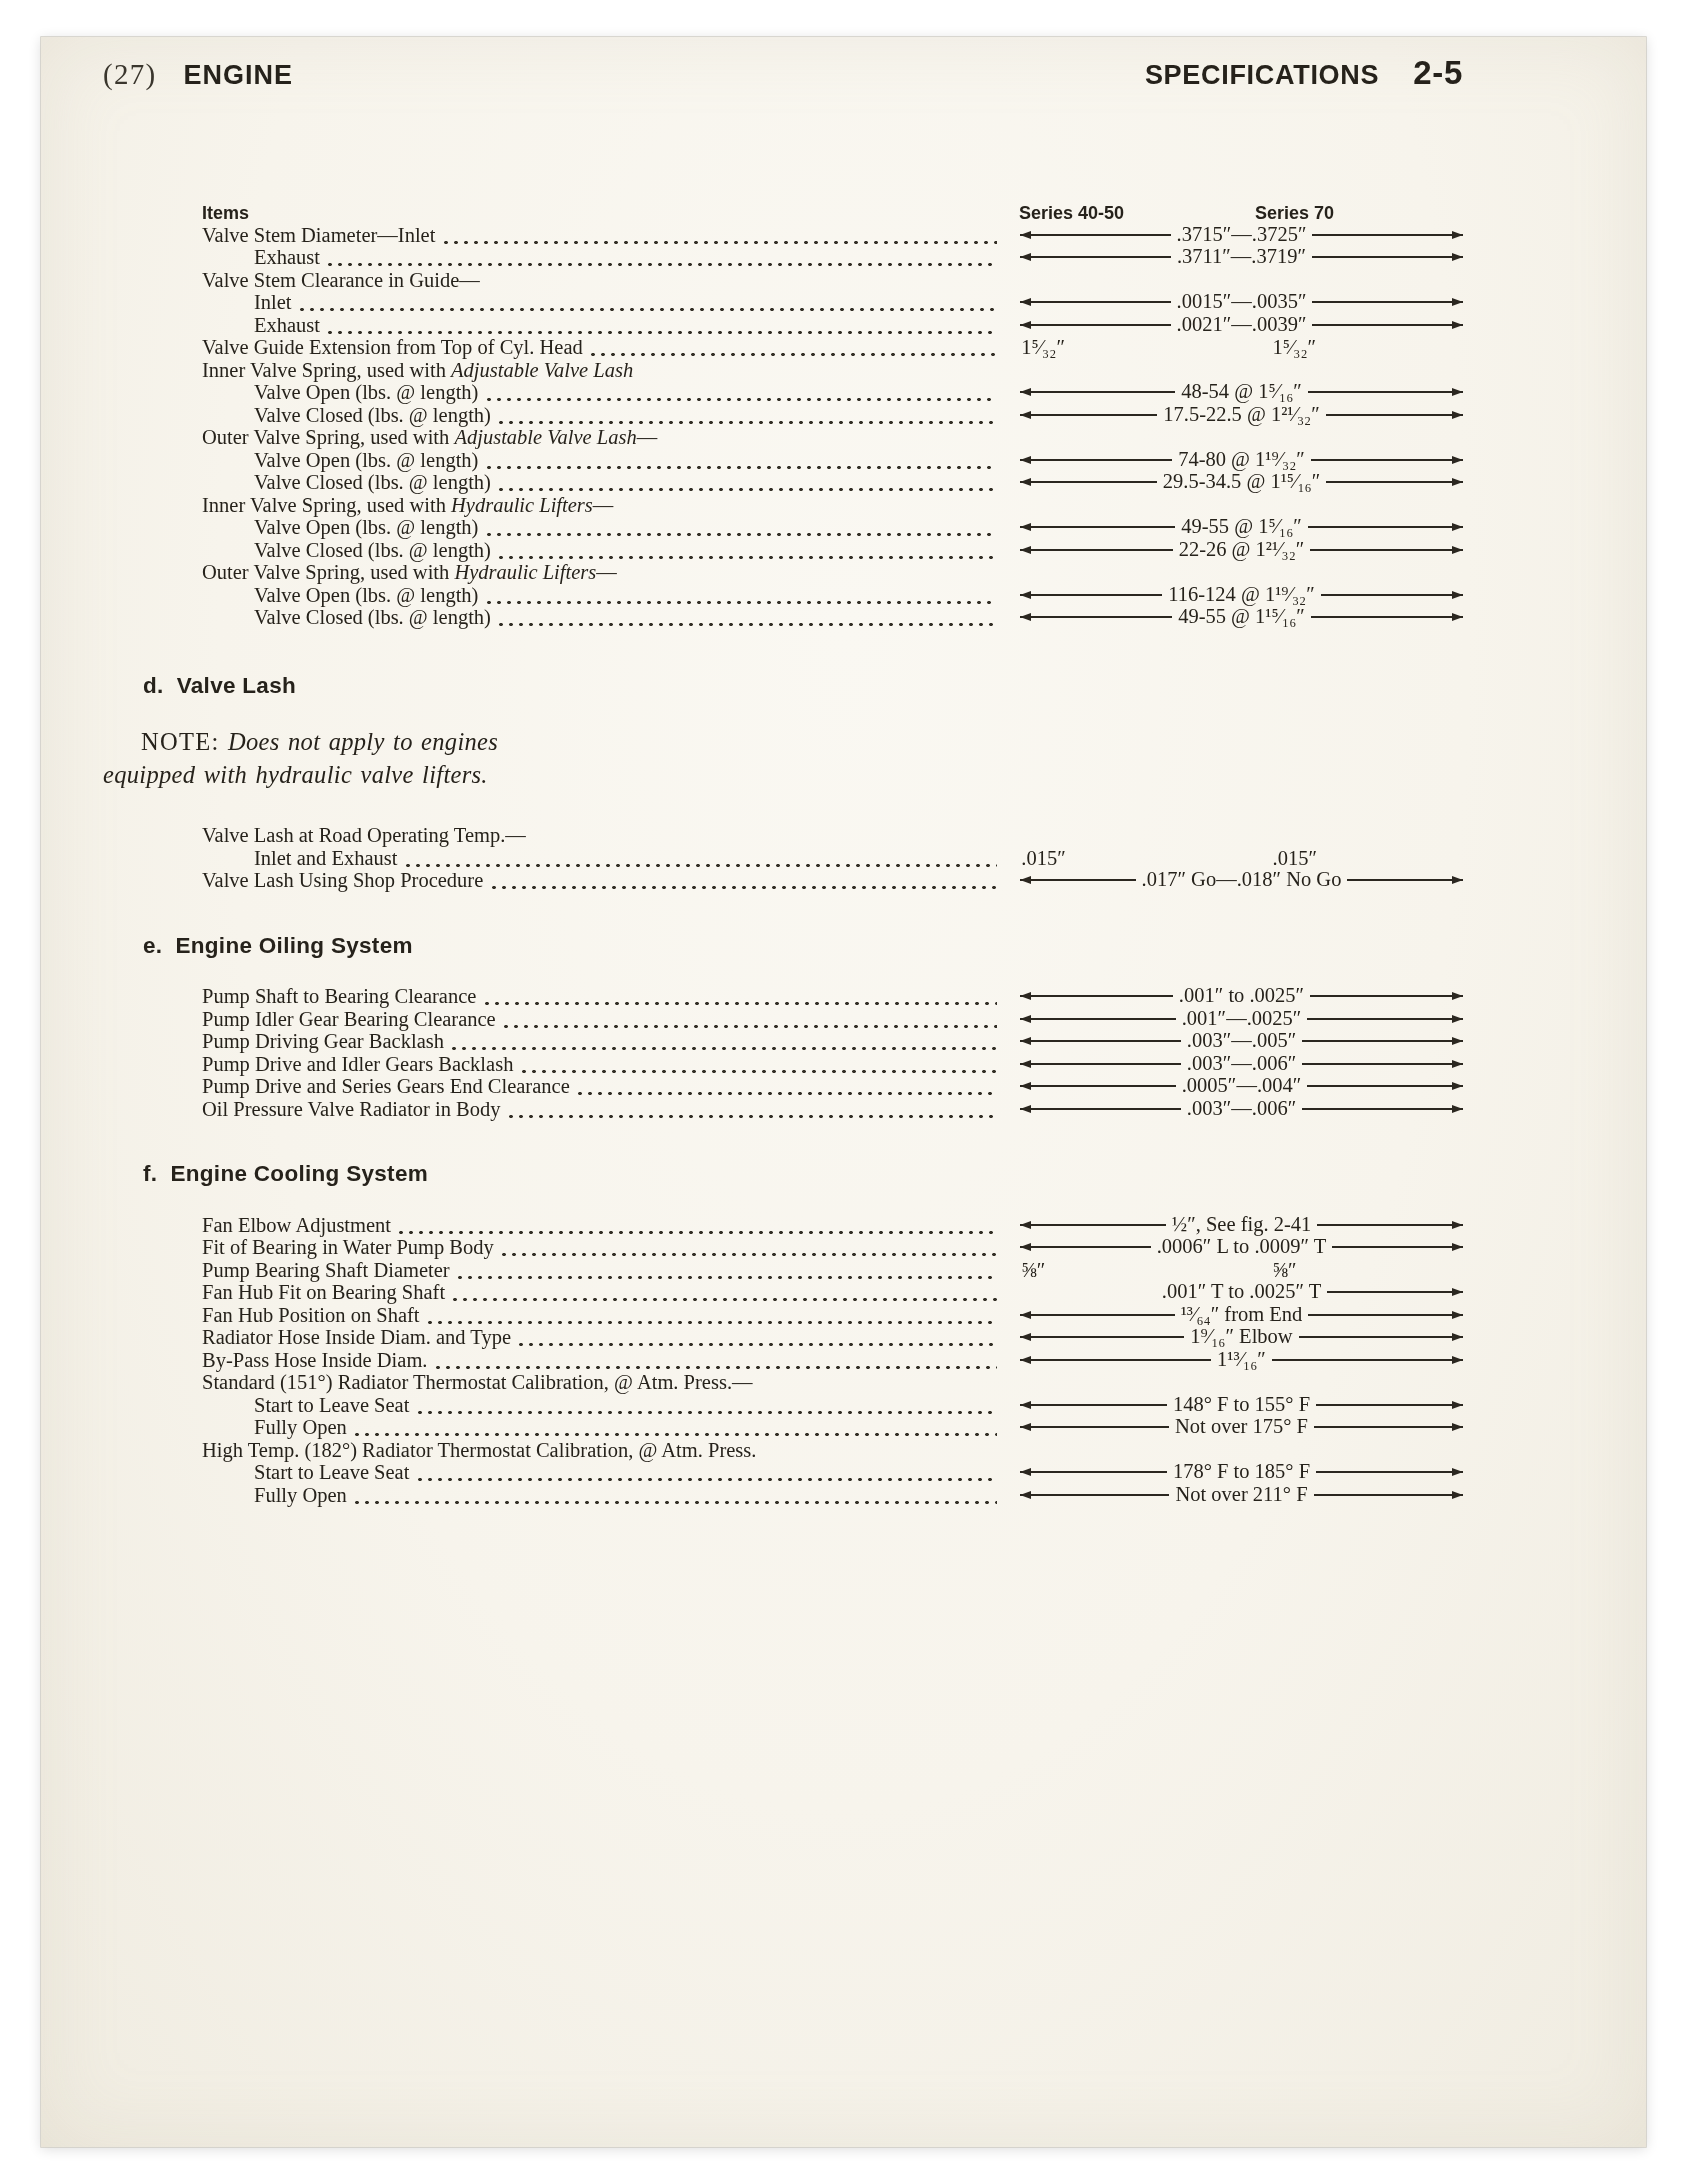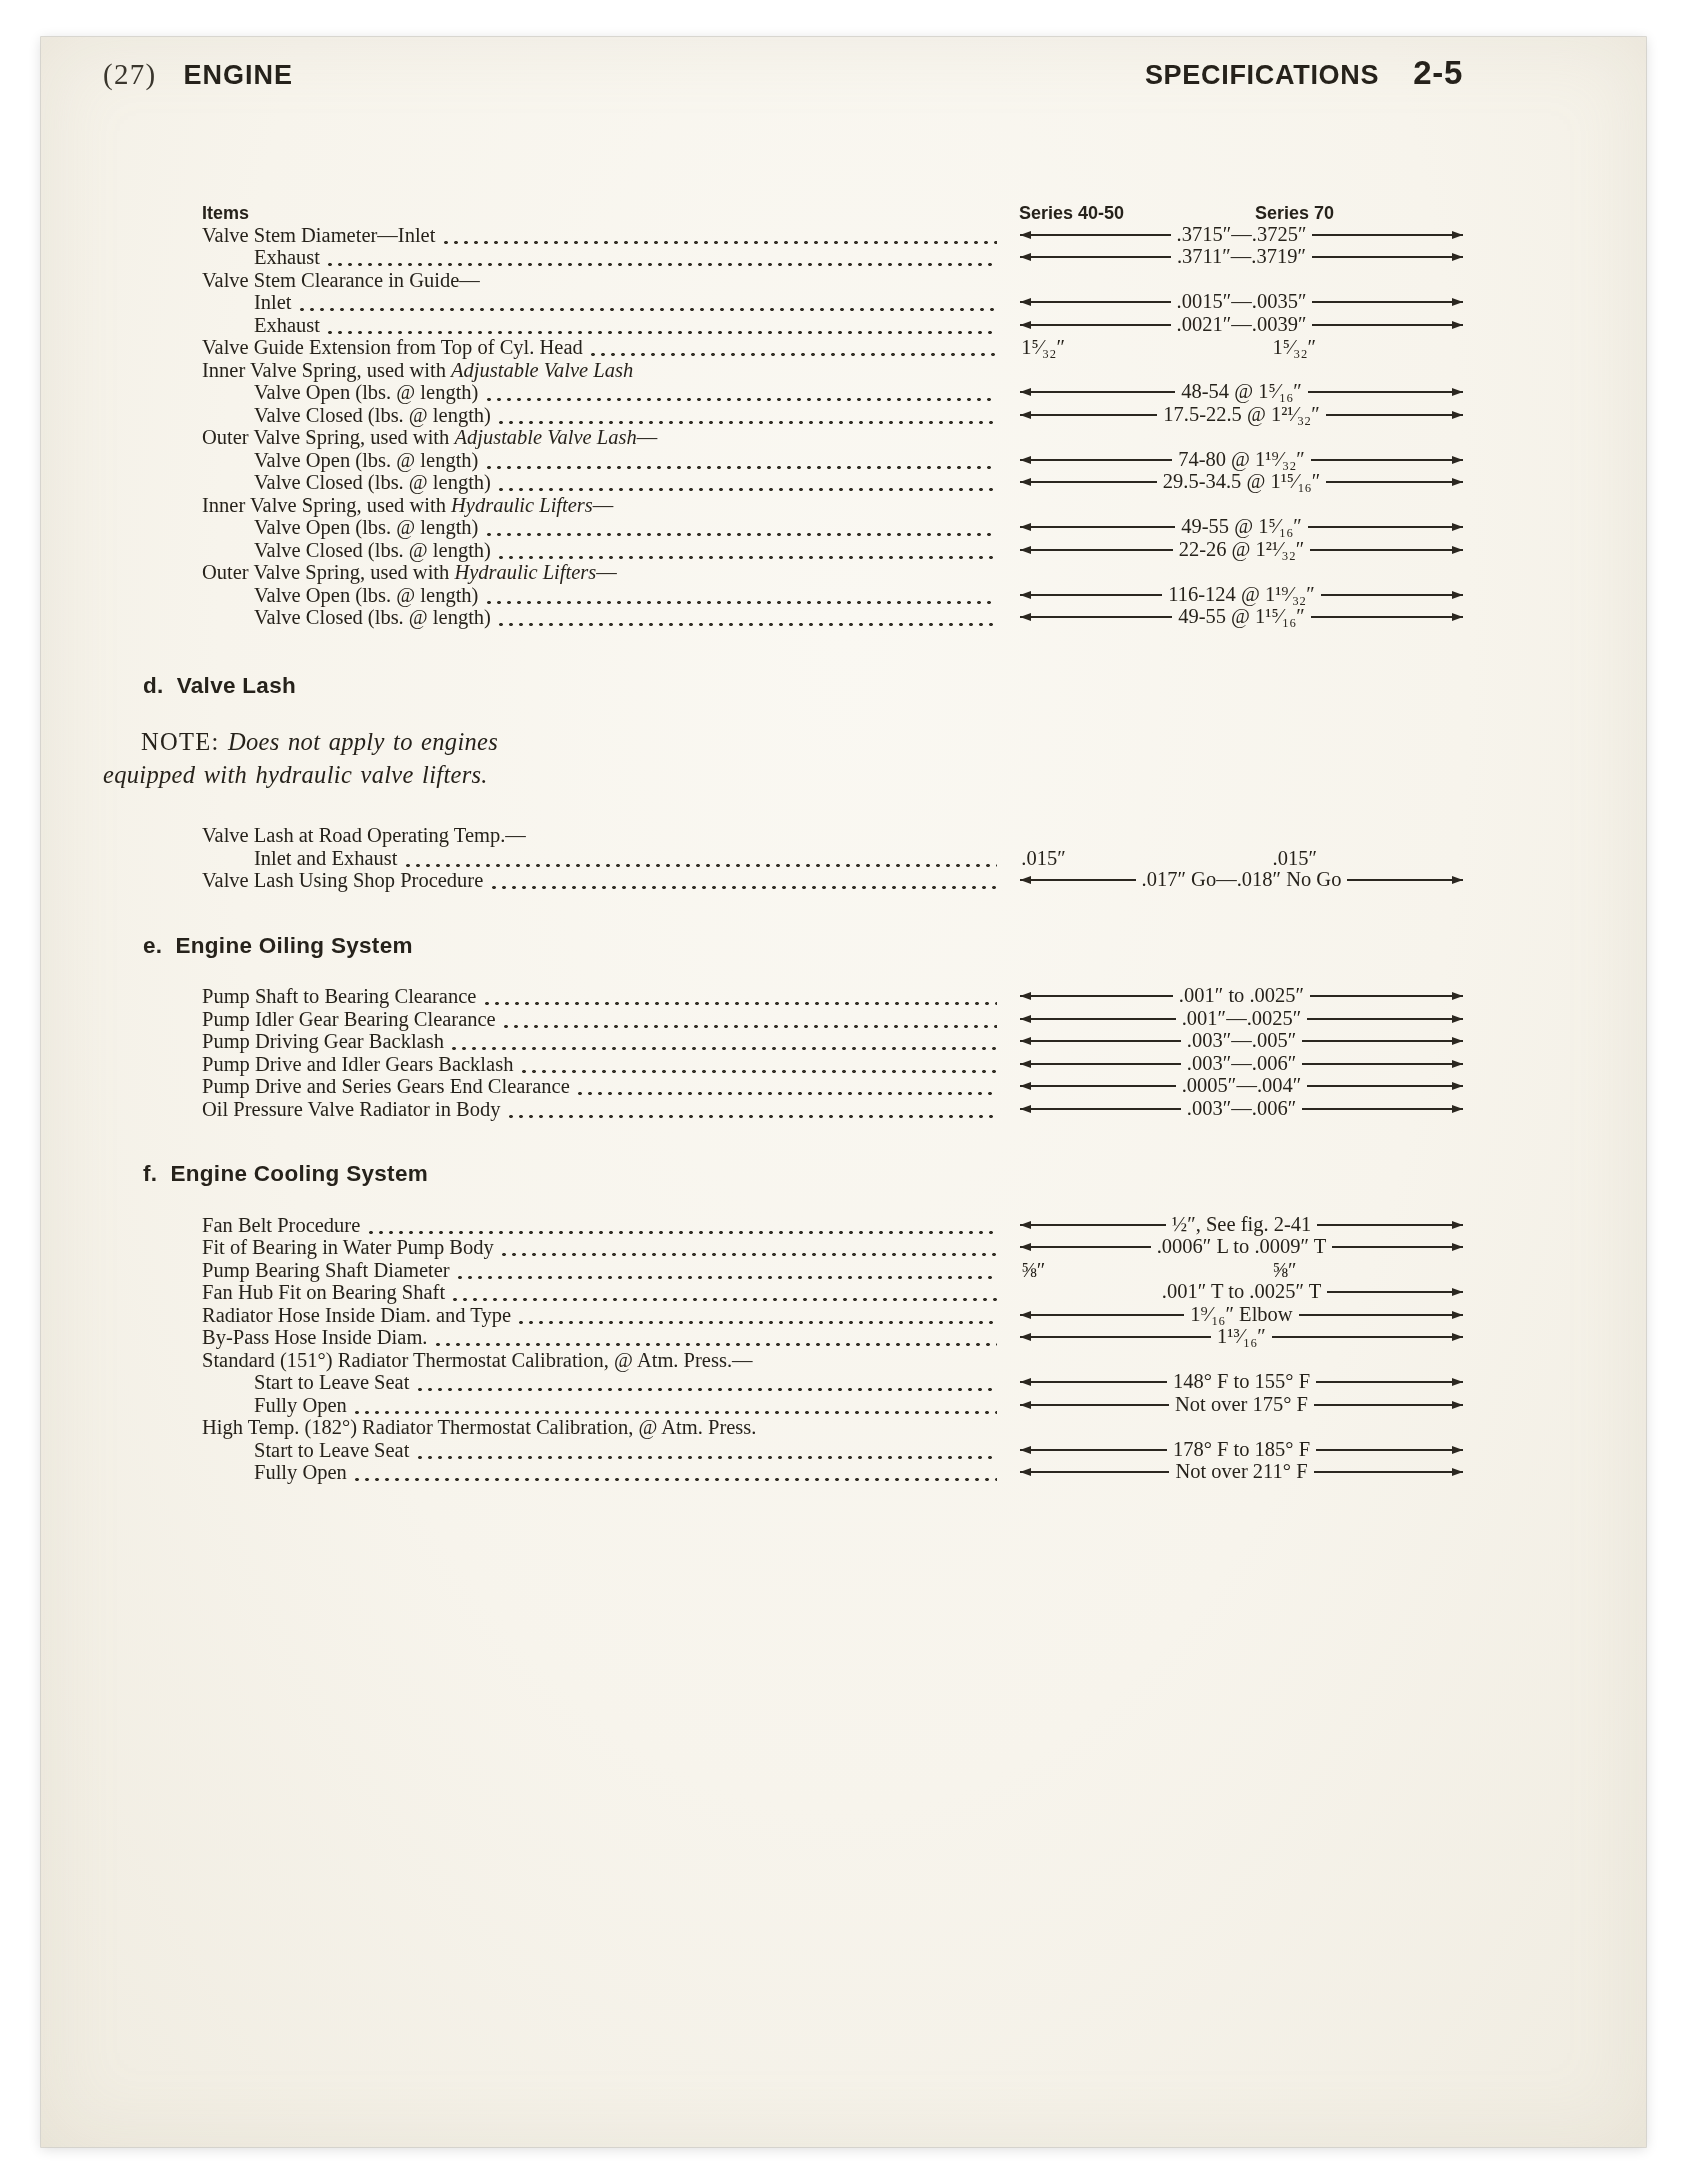--- a/index.html
+++ b/index.html
@@ -371,21 +371,21 @@
             <span class="aline head-right"></span>
           </div>
         </div>
       </div>
 
     <h3 class="sec">f.&nbsp; Engine Cooling System</h3>
 
     <div class="rows" id="rows-cooling">
         <div class="spec-row">
           <div class="row-main">
-            <span class="row-label"><span>Fan Belt Procedure</span></span>
+            <span class="row-label"><span>Fan Elbow Adjustment</span></span>
             <span class="leader"></span>
           </div>
           <div class="value-wrap">
             <span class="aline head-left"></span>
             <span class="atext">½″, See fig. 2-41</span>
             <span class="aline head-right"></span>
           </div>
         </div>
         <div class="spec-row">
           <div class="row-main">
@@ -414,20 +414,31 @@
             <span class="leader"></span>
           </div>
           <div class="value-wrap">
             <span class="aline spacer"></span>
             <span class="atext">.001″ T to .0025″ T</span>
             <span class="aline head-right"></span>
           </div>
         </div>
         <div class="spec-row">
           <div class="row-main">
+            <span class="row-label"><span>Fan Hub Position on Shaft</span></span>
+            <span class="leader"></span>
+          </div>
+          <div class="value-wrap">
+            <span class="aline head-left"></span>
+            <span class="atext">¹³⁄₆₄″ from End</span>
+            <span class="aline head-right"></span>
+          </div>
+        </div>
+        <div class="spec-row">
+          <div class="row-main">
             <span class="row-label"><span>Radiator Hose Inside Diam. and Type</span></span>
             <span class="leader"></span>
           </div>
           <div class="value-wrap">
             <span class="aline head-left"></span>
             <span class="atext">1⁹⁄₁₆″ Elbow</span>
             <span class="aline head-right"></span>
           </div>
         </div>
         <div class="spec-row">

